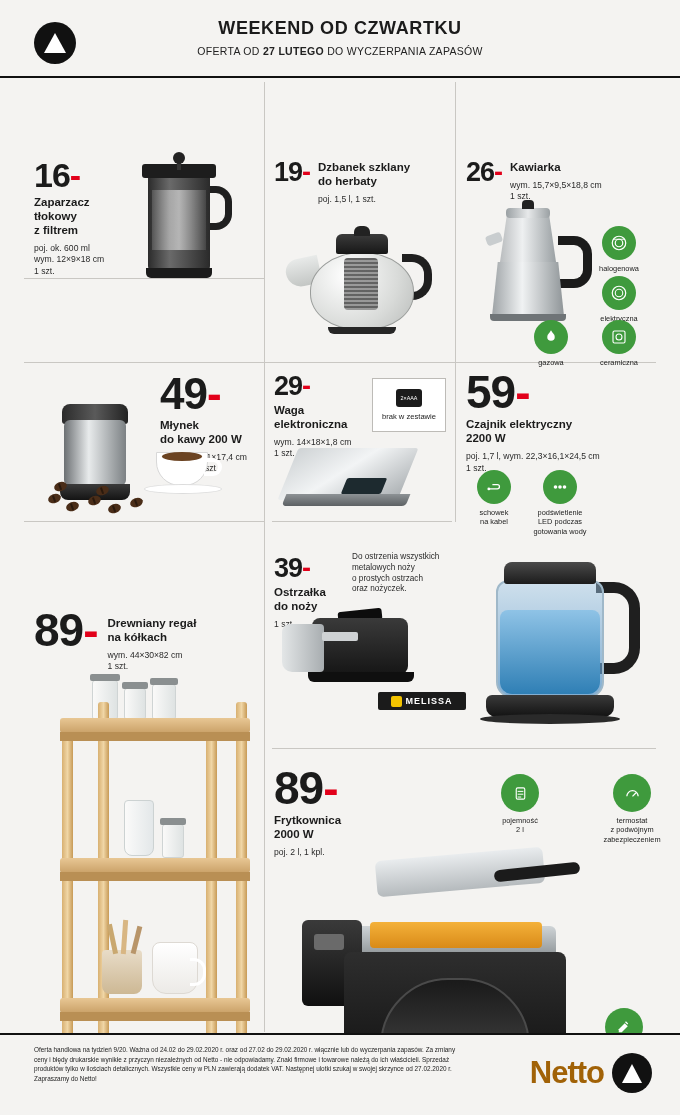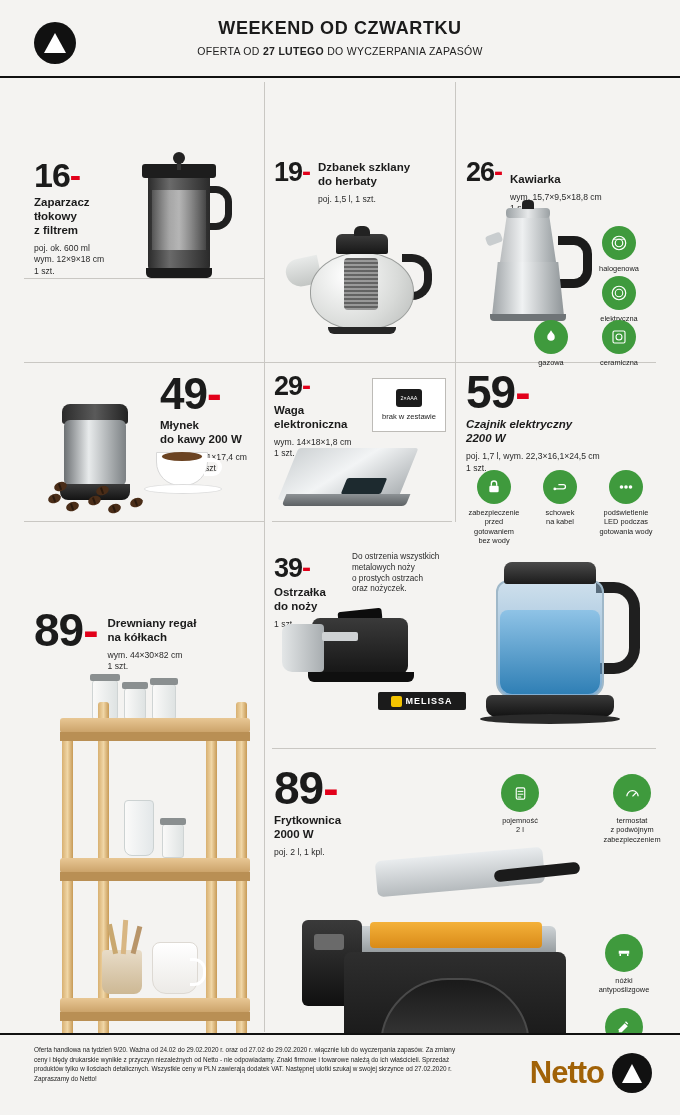--- a/index.html
+++ b/index.html
@@ -256,21 +256,21 @@
       <div class="tp-filter"></div>
       <div class="tp-lid"></div>
       <div class="tp-knob"></div>
       <div class="tp-base"></div>
     </div>
 
     <div class="cell" style="left:466px; top:82px; width:190px;">
       <div style="display:flex; align-items:flex-start; gap:8px;">
         <div class="price p-sm"><span>26</span><span class="dash">-</span></div>
         <div>
-          <div class="pname" style="margin-top:12px;">Kawiarka</div>
+          <div class="pname" style="margin-top:0;">Kawiarka</div>
           <div class="pdesc" style="white-space:pre-line;">wym. 15,7×9,5×18,8 cm
 1 szt.</div>
         </div>
       </div>
     </div>
     <div class="art" style="left:466px; top:120px; width:140px; height:130px;">
       <div class="mk-handle"></div>
       <div class="mk-spout"></div>
       <div class="mk-top"></div>
       <div class="mk-lid"></div>
@@ -380,38 +380,26 @@
       <div class="sh-label"></div>
       <div class="sh-base"></div>
       <div class="melissa">
           <span class="dot"></span>
           <span>MELISSA</span>
         </div>
     </div>
 
     <div class="cell" style="left:466px; top:294px; width:190px;">
       <div class="price p-xl"><span>59</span><span class="dash">-</span></div>
-      <div class="pname" style="white-space:pre-line;font-style:italic;">Czajnik elektryczny
+      <div class="pname" style="white-space:pre-line;">Czajnik elektryczny
 2200 W</div>
       <div class="pdesc" style="white-space:pre-line;">poj. 1,7 l, wym. 22,3×16,1×24,5 cm
 1 szt.</div>
     </div>
     <div class="cell" style="left:462px; top:392px; width:196px; display:flex; gap:2px;">
-      <div class="badge-wrap">
-        <div class="badge">
-          <svg width="16" height="16" viewBox="0 0 24 24">
-              <rect x="5" y="10" width="14" height="10" rx="2" fill="#fff"></rect>
-              <path d="M8 10V7a4 4 0 0 1 8 0v3" fill="none" stroke="#fff" stroke-width="2"></path>
-            </svg>
-        </div>
-        <div class="badge-label" style="white-space:pre-line;">zabezpieczenie
-przed
-gotowaniem
-bez wody</div>
-      </div>
       <div class="badge-wrap">
         <div class="badge">
           <svg width="17" height="17" viewBox="0 0 24 24">
               <path d="M4 14h12a3 3 0 0 0 0-6H9" fill="none" stroke="#fff" stroke-width="1.8"></path>
               <circle cx="4" cy="14" r="2" fill="#fff"></circle>
             </svg>
         </div>
         <div class="badge-label" style="white-space:pre-line;">schowek
 na kabel</div>
       </div>
@@ -508,30 +496,20 @@
         <svg width="17" height="17" viewBox="0 0 24 24">
             <path d="M4 16a8 8 0 0 1 16 0" fill="none" stroke="#fff" stroke-width="1.8"></path>
             <path d="M12 16l5-5" stroke="#fff" stroke-width="1.8"></path>
           </svg>
       </div>
       <div class="badge-label" style="white-space:pre-line;">termostat
 z podwójnym
 zabezpieczeniem</div>
     </div>
 
-    <div class="cell badge-wrap" style="left:582px; top:856px; width:84px;">
-      <div class="badge" style="width:38px;height:38px;">
-        <svg width="18" height="18" viewBox="0 0 24 24">
-            <path d="M5 9h14v4H5z" fill="#fff"></path>
-            <path d="M7 13v3M17 13v3" stroke="#fff" stroke-width="2"></path>
-          </svg>
-      </div>
-      <div class="badge-label" style="white-space:pre-line;">nóżki
-antypoślizgowe</div>
-    </div>
     <div class="cell badge-wrap" style="left:582px; top:930px; width:84px;">
       <div class="badge" style="width:38px;height:38px;">
         <svg width="18" height="18" viewBox="0 0 24 24">
             <path d="M5 15l8-8 4 4-8 8H5z" fill="#fff"></path>
             <path d="M14 5l3 3" stroke="#fff" stroke-width="1.6"></path>
           </svg>
       </div>
       <div class="badge-label" style="white-space:pre-line;">produkt
 łatwy
 w utrzymaniu

